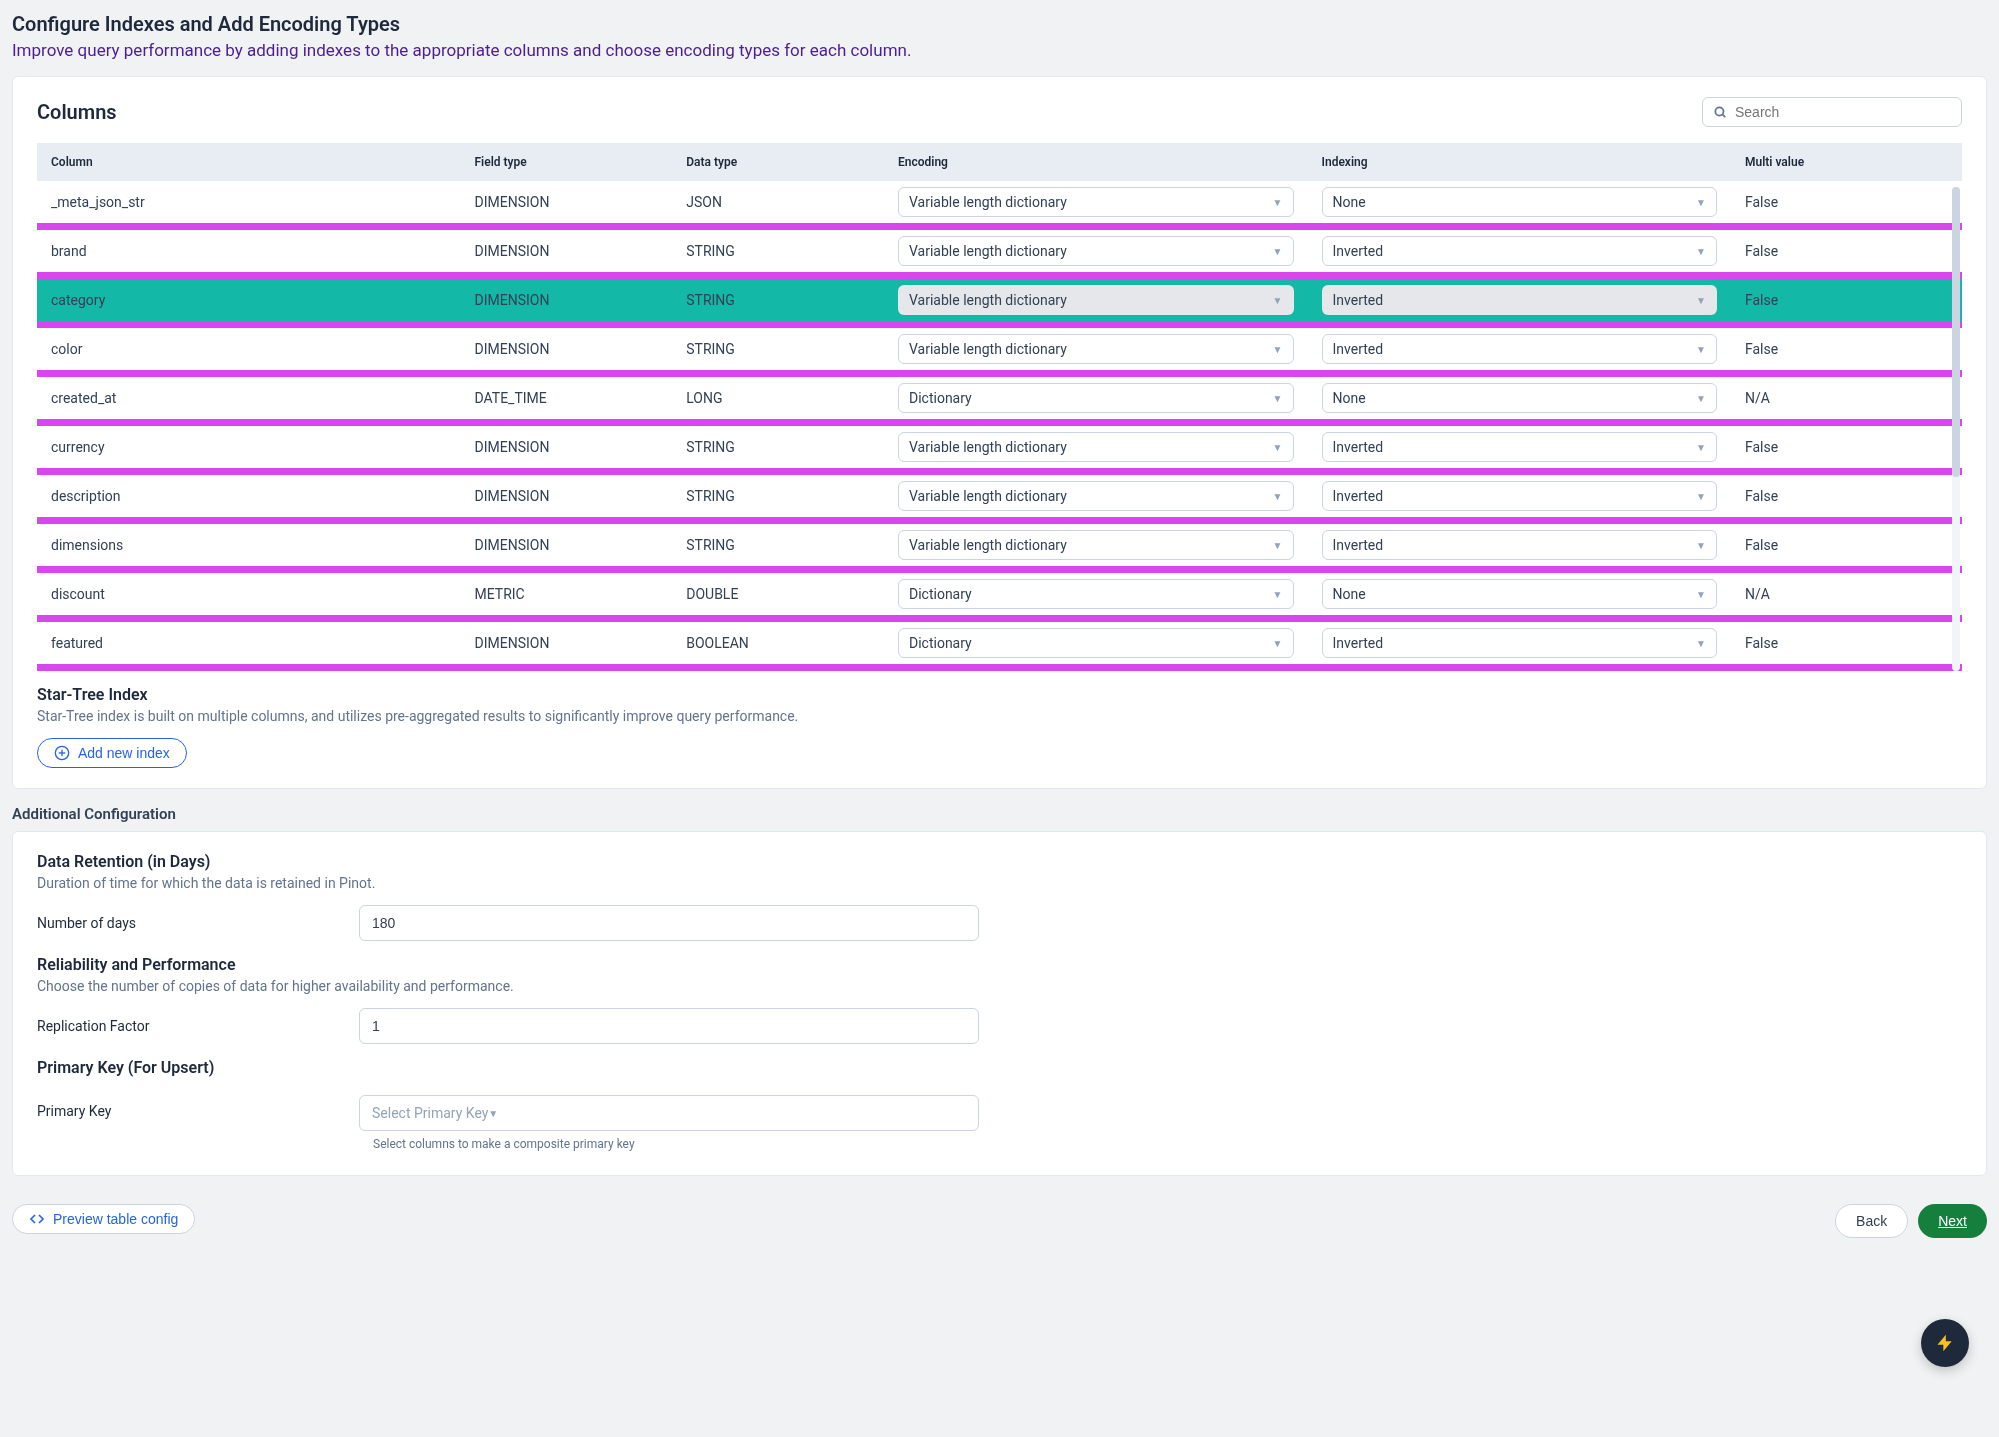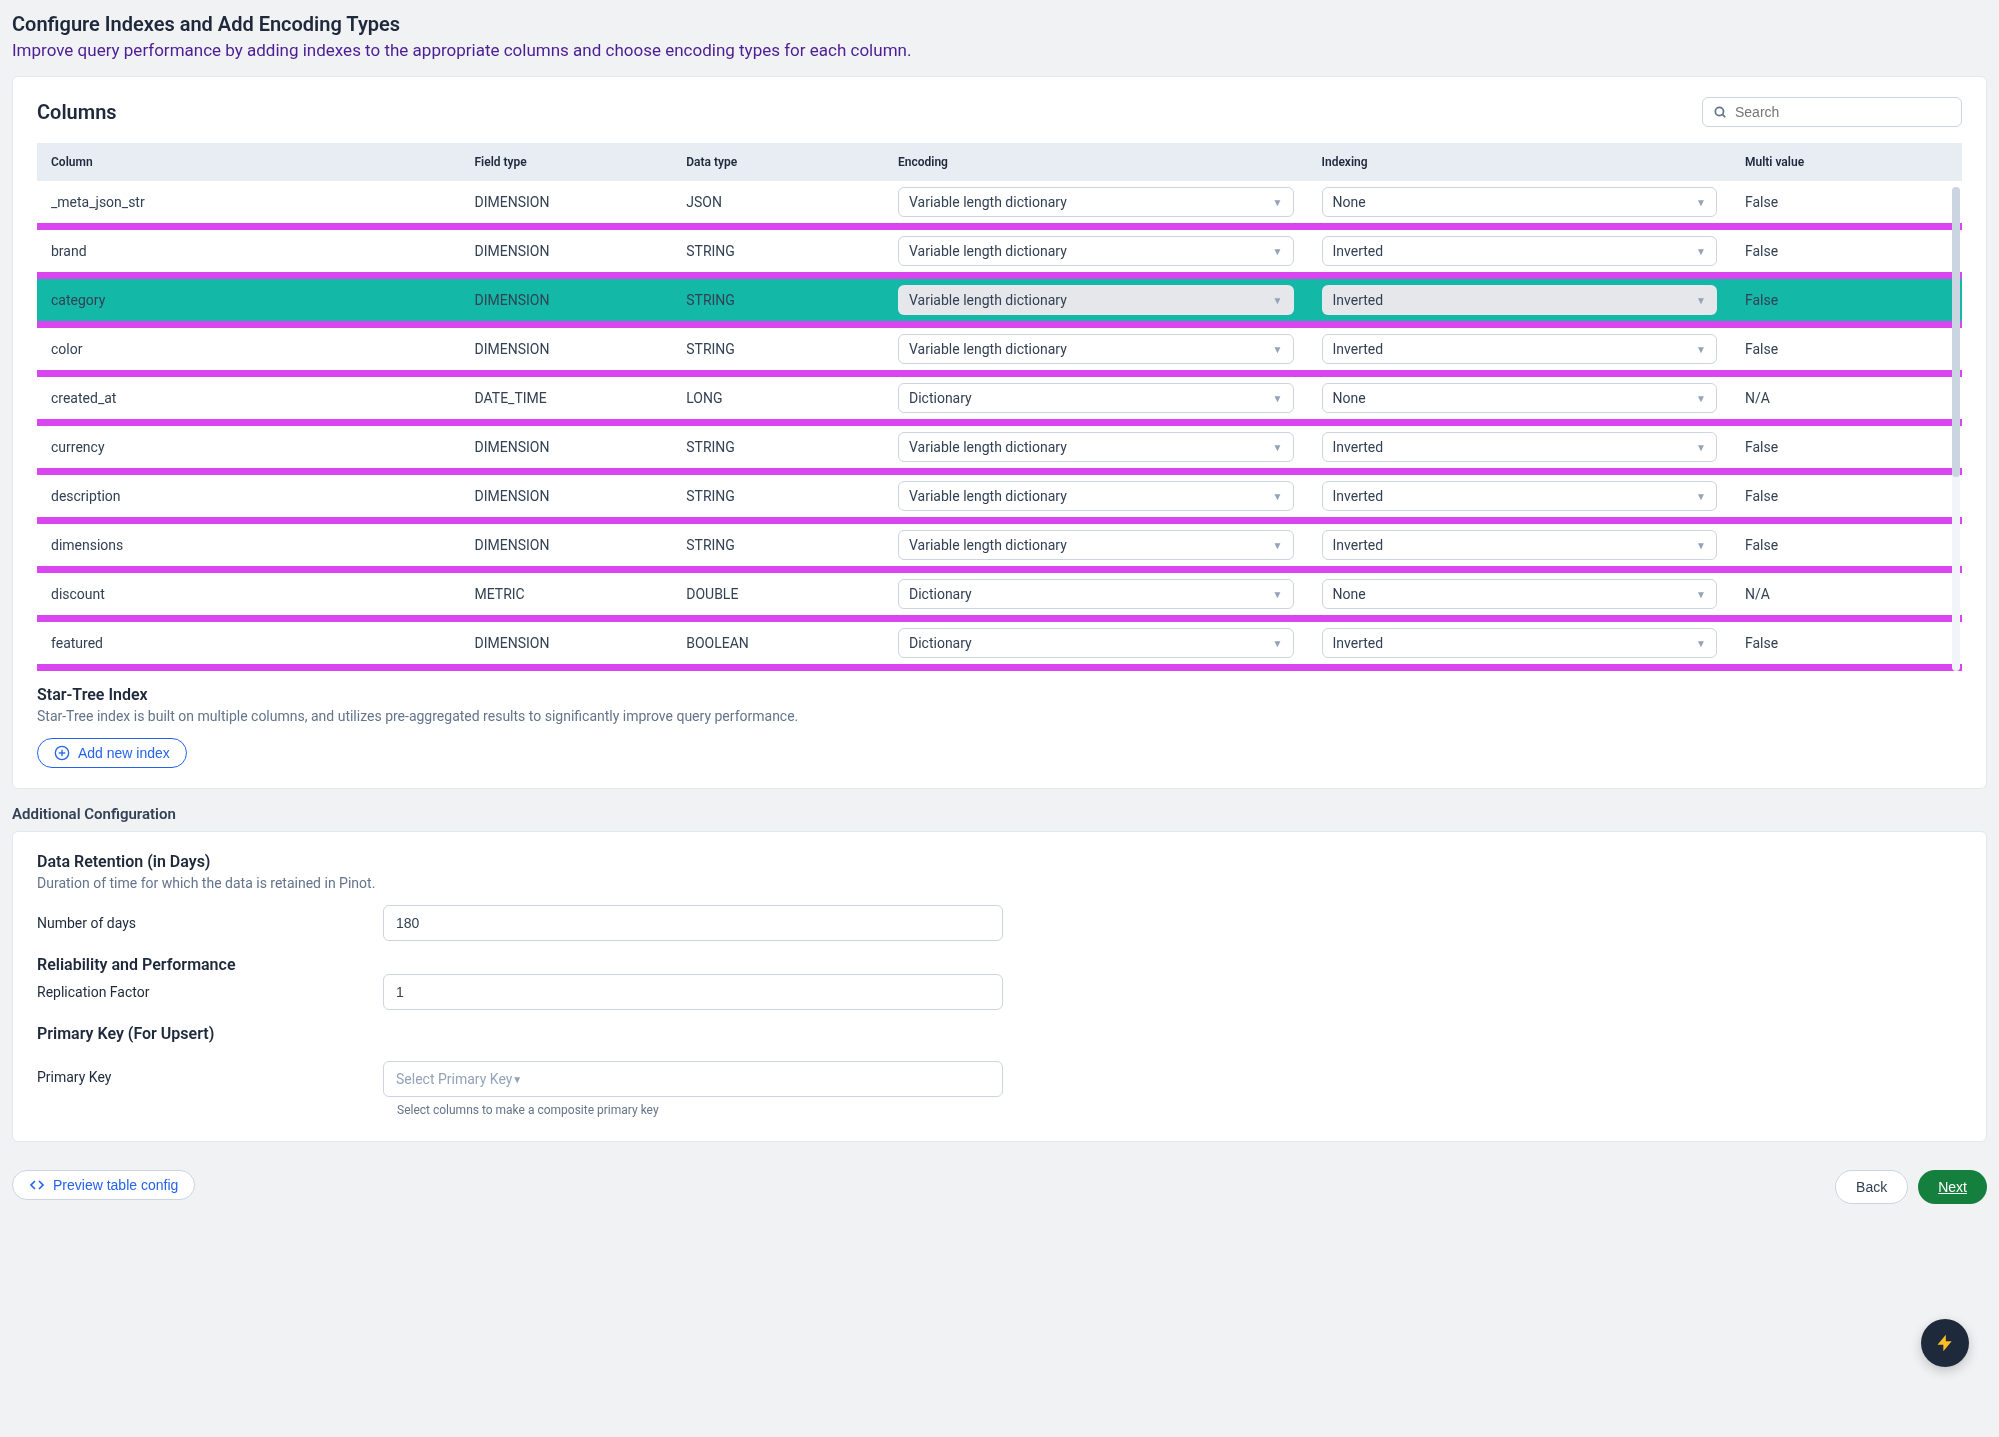--- a/index.html
+++ b/index.html
@@ -118,21 +118,21 @@
       color: #2563eb;
       background: #fff;
       border-radius: 20px;
       padding: 6px 16px;
       font-size: 14px;
       cursor: pointer;
     }
 
     .add-config-heading { font-size: 15px; font-weight: 600; color: #334155; margin: 8px 0 8px 0; }
 
-    .form-row { display: flex; align-items: center; gap: 36px; margin-bottom: 14px; }
+    .form-row { display: flex; align-items: center; gap: 12px; margin-bottom: 14px; }
     .form-label { width: 310px; font-size: 14px; color: #1e293b; }
     .form-input-wrap { width: 620px; }
     .text-input {
       width: 100%;
       border: 1px solid #cbd5e1;
       border-radius: 6px;
       padding: 9px 12px;
       font-size: 14px;
       color: #334155;
       outline: none;
@@ -442,20 +442,21 @@
     <div class="section-title" style="margin-top:0">Data Retention (in Days)</div>
     <div class="section-desc">Duration of time for which the data is retained in Pinot.</div>
     <div class="form-row">
       <div class="form-label">Number of days</div>
       <div class="form-input-wrap">
         <input class="text-input" value="180" style="">
       </div>
     </div>
 
     <div class="section-title">Reliability and Performance</div>
+    <div class="section-desc">Choose the number of copies of data for higher availability and performance.</div>
     <div class="form-row">
       <div class="form-label">Replication Factor</div>
       <div class="form-input-wrap">
         <input class="text-input" value="1" style="">
       </div>
     </div>
 
     <div class="section-title">Primary Key (For Upsert)</div>
     <div style="height:18px"></div>
     <div class="form-row" style="align-items:flex-start; margin-bottom:4px;">

